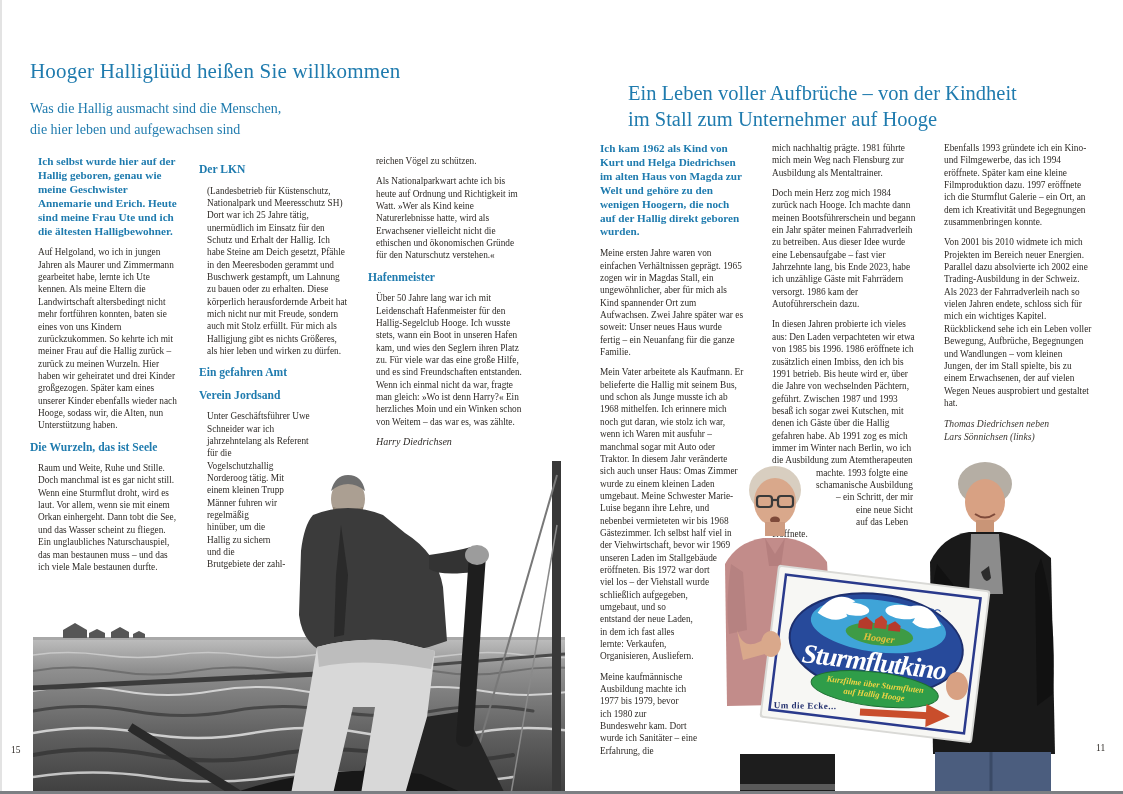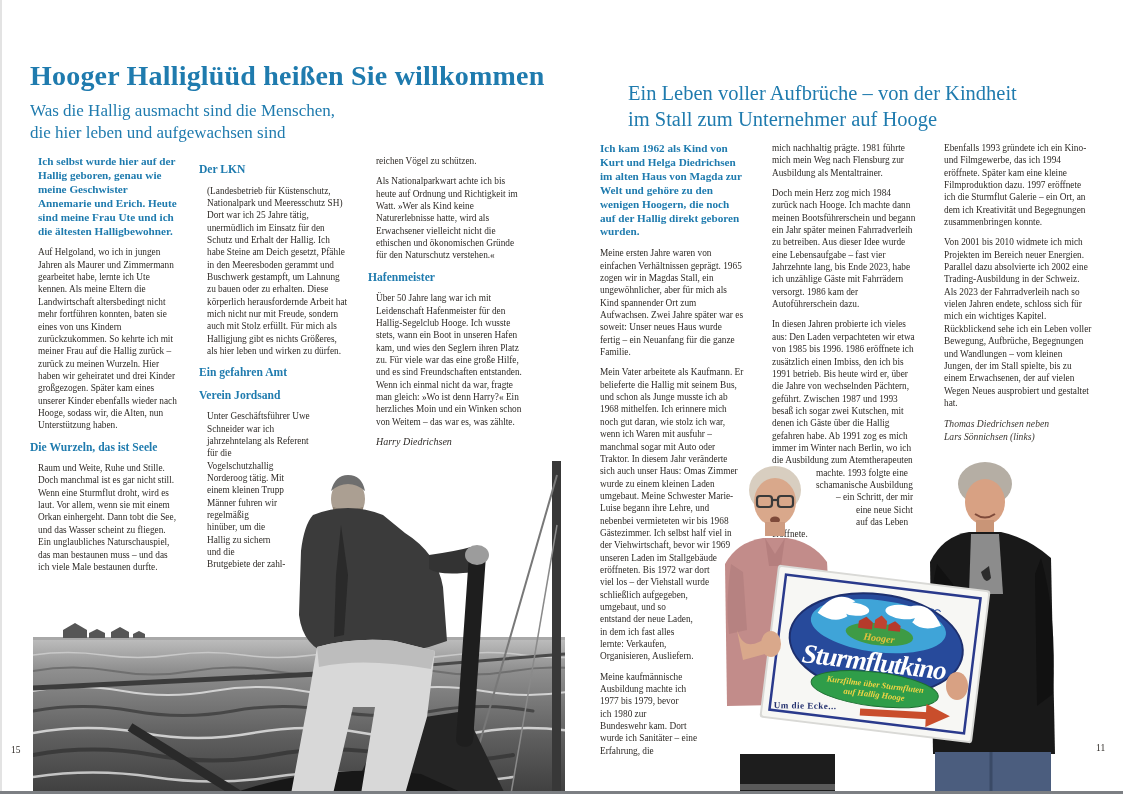--- a/index.html
+++ b/index.html
@@ -1,19 +1,19 @@
 <!DOCTYPE html>
 <html lang="de"><head>
 <meta charset="utf-8">
 <style>
   html,body{margin:0;padding:0;background:#e8e8e8;}
   .spread{position:relative;width:1123px;height:794px;background:#ffffff;overflow:hidden;
           font-family:"Liberation Serif","DejaVu Serif",serif;color:#2f2b27;}
-  .title{position:absolute;font-size:28px;line-height:26px;color:#1f7bae;font-weight:700;letter-spacing:.2px;}
-  .subtitle{position:absolute;font-size:17px;line-height:21.5px;color:#1f7bae;font-weight:500;}
+  .title{position:absolute;font-size:21px;line-height:26px;color:#1f7bae;font-weight:400;letter-spacing:.2px;}
+  .subtitle{position:absolute;font-size:14px;line-height:21.5px;color:#1f7bae;font-weight:500;}
   .title2{position:absolute;font-size:20.5px;line-height:26px;color:#1f7bae;font-weight:500;}
   .col{position:absolute;font-size:9.3px;line-height:12.35px;color:#2f2b27;hyphens:auto;}
   .col p{margin:8px;}
   .col h3{font-size:11.6px;line-height:13.5px;color:#1f7bae;font-weight:700;margin:9px 0 2.5px;}
   .col h3.first{margin-top:16px;font-family:Liberation Serif, serif;}
   .intro{font-size:11.2px;line-height:13.9px;color:#1f7bae;font-weight:700;margin:0 0 1px;}
   .quote{font-size:10.6px;line-height:14.4px;text-align:center;width:132px;margin:22px 0 0 14px;}
   .attribution{font-style:italic;font-size:10px;margin:14px 0 0 60px;}
   .caption{font-style:italic;font-size:9.6px;line-height:13.2px;margin-top:13px;color:#3a3631;}
   .fr{float:right;clear:right;}

